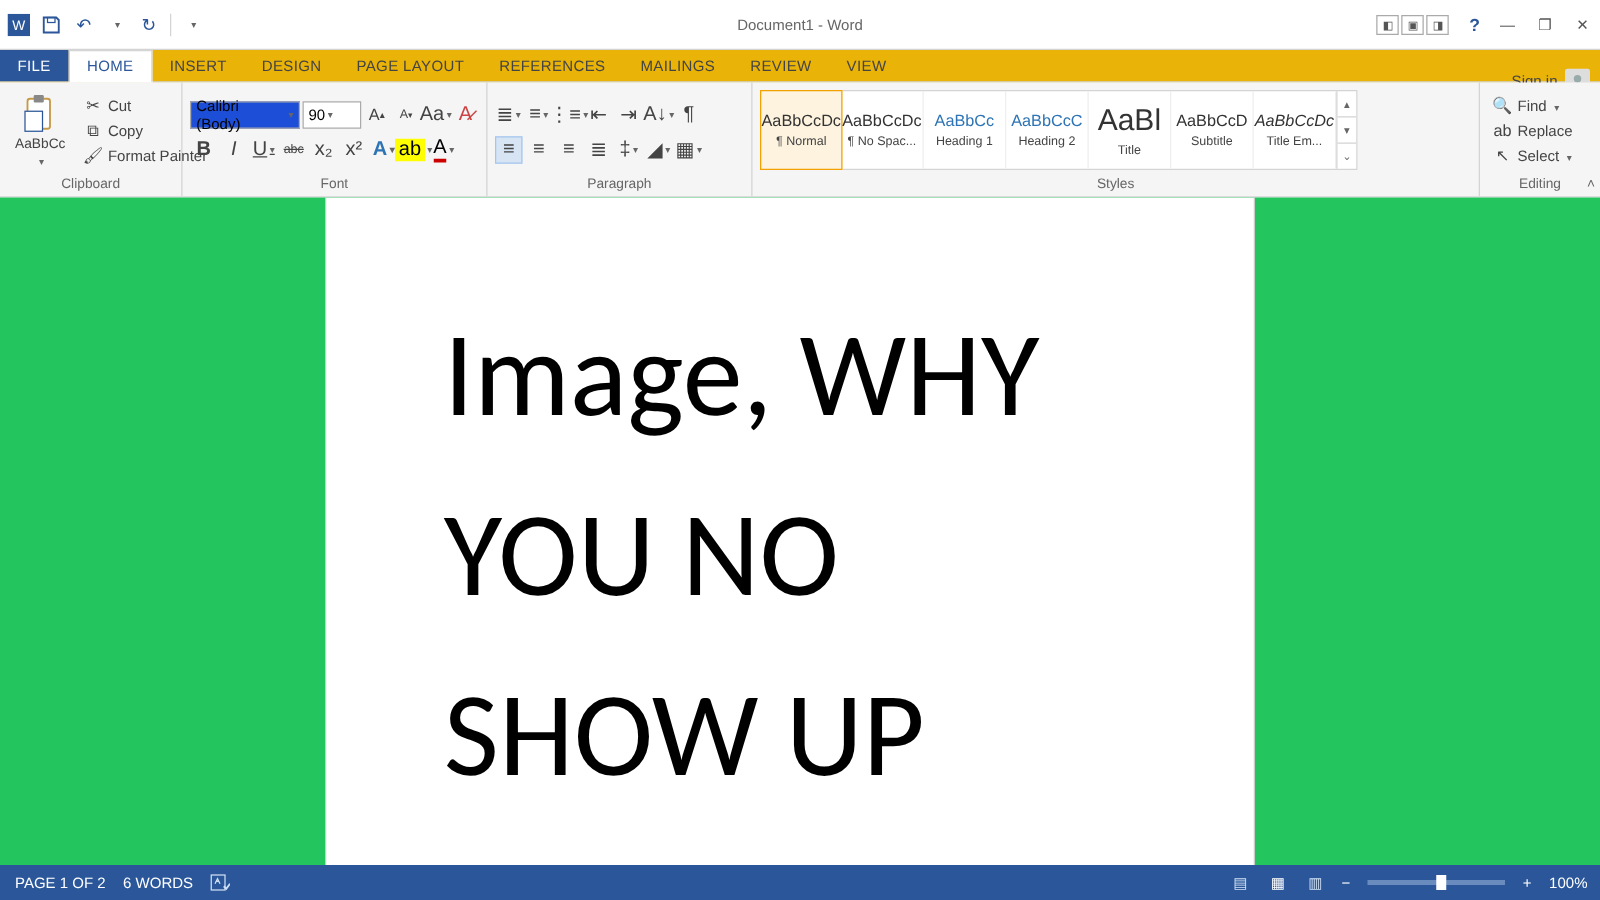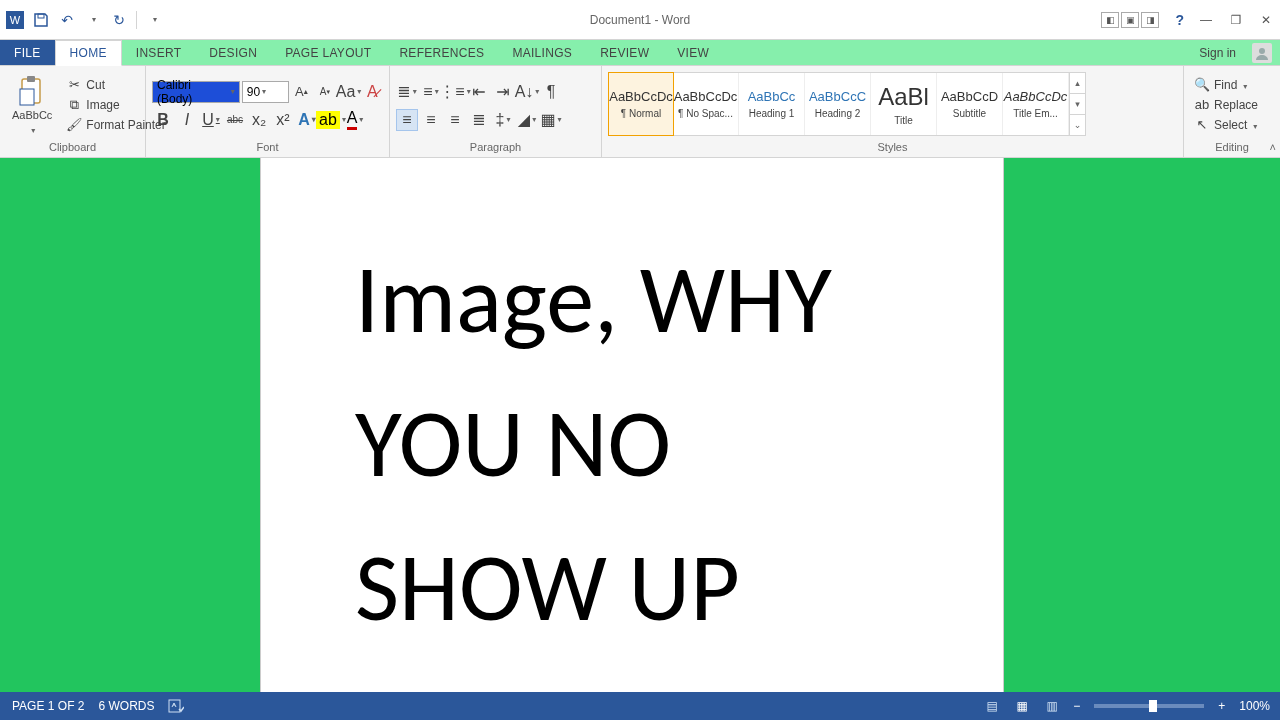--- a/index.html
+++ b/index.html
@@ -11,25 +11,25 @@
   .qa-ico { width: 18px; height: 18px; display: flex; align-items: center; justify-content: center; color: #2b579a; font-size: 14px; cursor: pointer; }
   .qa-sep { width: 1px; height: 18px; background: #d4d4d4; }
   .doc-title { position: absolute; left: 0; right: 0; text-align: center; font-size: 12px; color: #666; pointer-events: none; }
   .win-controls { position: absolute; right: 0; top: 0; height: 40px; display: flex; align-items: center; gap: 2px; }
   .win-btn { width: 28px; height: 22px; display: flex; align-items: center; justify-content: center; font-size: 12px; color: #555; cursor: pointer; }
   .help-btn { font-size: 14px; color: #2b579a; font-weight: bold; cursor: pointer; padding: 0 6px; }
   .ribbon-opts { display: flex; align-items: center; gap: 2px; margin-right: 8px; }
   .ribbon-opt { width:18px; height:16px; border:1px solid #aaa; font-size:9px; display:flex; align-items:center; justify-content:center; color:#555; cursor:pointer; }
 
   
-  .tabs-row { height: 26px; background: #86efac; display: flex; align-items: stretch; border-bottom: 1px solid #d4d4d4; position: relative; }
+  .tabs-row { height: 26px; background: #eab308; display: flex; align-items: stretch; border-bottom: 1px solid #d4d4d4; position: relative; }
   .tab { padding: 0 14px; font-size: 12px; color: #444; display: flex; align-items: center; cursor: pointer; text-transform: uppercase; letter-spacing: .3px; }
   .tab.file { background: #2b579a; color: #fff; font-weight: 400; }
   .tab.active { color: #2b579a; border: 1px solid #d4d4d4; border-bottom: 1px solid #fff; background:#fff; margin-bottom:-1px; }
-  .signin { position:absolute; right:8px; top:0; height:26px; display:flex; align-items:center; gap:16px; font-size:12px; color:#444; cursor:pointer; }
+  .signin { position:absolute; right:8px; top:12px; height:26px; display:flex; align-items:center; gap:6px; font-size:12px; color:#444; cursor:pointer; }
   .avatar { width:20px; height:20px; background:#ddd; border-radius:2px; display:flex; align-items:center; justify-content:center; }
 
   
   .ribbon { height: 92px; background: #f5f5f5; border-bottom: 1px solid #d4d4d4; display: flex; position: relative; }
   .group { border-right: 1px solid #d4d4d4; padding: 4px 6px 0 6px; display: flex; flex-direction: column; position: relative; }
   .group-body { flex: 1; display: flex; }
   .group-label { text-align: center; font-size: 11px; color: #666; padding: 2px 0 4px; position: relative; }
   .rib-btn { display:flex; align-items:center; font-size:12px; color:#444; cursor:pointer; padding:2px 4px; gap:4px; white-space:nowrap; }
   .rib-big { display:flex; flex-direction:column; align-items:center; justify-content:center; font-size:11px; color:#444; cursor:pointer; padding:4px 6px; gap:2px; }
   .rib-ico { width:16px; height:16px; display:inline-flex; align-items:center; justify-content:center; font-size:13px; }
@@ -142,21 +142,21 @@
         <span>AaBbCc</span>
         <span class="drop-caret"></span>
       </div>
       <div class="stack" style="margin-left:4px">
         <div class="rib-btn">
             <span class="rib-ico">✂</span>
             <span>Cut</span>
           </div>
         <div class="rib-btn">
             <span class="rib-ico">⧉</span>
-            <span>Image</span>
+            <span>Copy</span>
           </div>
         <div class="rib-btn">
             <span class="rib-ico">🖌</span>
             <span>Format Painter</span>
           </div>
       </div>
     </div>
     <div class="group-label">Clipboard</div>
   </div>
 

